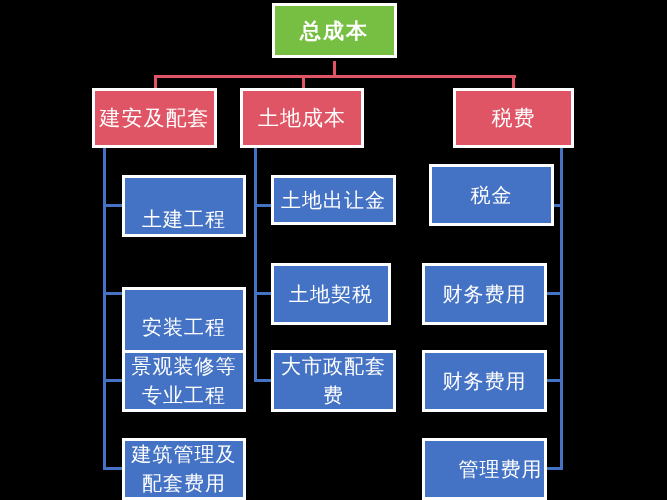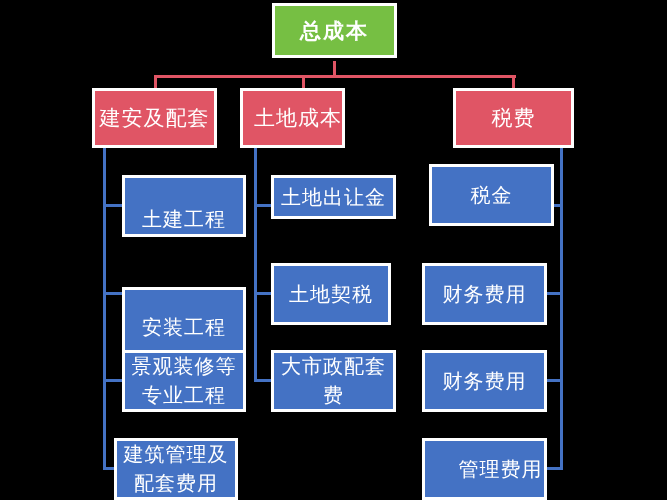--- a/index.html
+++ b/index.html
@@ -88,43 +88,43 @@
   <div class="line blue" style="left:547px; top:379px; width:16px; height:3px;"></div>
   <div class="line blue" style="left:547px; top:467px; width:16px; height:3px;"></div>
 
   <div class="node root" style="left:272px; top:3px; width:125px; height:55px;font-weight:bold;">
     <span>总成本</span>
   </div>
 
   <div class="node branch" style="left:92px; top:88px; width:125px; height:60px;font-family:Liberation Mono, monospace;">
     <span>建安及配套</span>
   </div>
-  <div class="node branch" style="left:240px; top:88px; width:105px; height:60px;justify-content:flex-end;">
+  <div class="node branch" style="left:240px; top:88px; width:124px; height:60px;">
     <span>土地成本</span>
   </div>
   <div class="node branch" style="left:453px; top:88px; width:121px; height:60px;">
     <span>税费</span>
   </div>
 
   <div class="node leaf" style="left:122px; top:175px; width:124px; height:62px;align-items:flex-end;">
     <span>土建工程</span>
   </div>
   <div class="node leaf" style="left:122px; top:263px; width:124px; height:80px;margin-top:24px;">
     <span>安装工程</span>
   </div>
   <div class="node leaf" style="left:122px; top:350px; width:124px; height:62px;">
     <span>景观装修等
 专业工程</span>
   </div>
-  <div class="node leaf" style="left:114px; top:438px; width:124px; height:62px;">
+  <div class="node leaf" style="left:122px; top:438px; width:124px; height:62px;">
     <span>建筑管理及
 配套费用</span>
   </div>
 
-  <div class="node leaf" style="left:271px; top:175px; width:125px; height:44px;">
+  <div class="node leaf" style="left:271px; top:175px; width:125px; height:50px;">
     <span>土地出让金</span>
   </div>
   <div class="node leaf" style="left:271px; top:263px; width:120px; height:62px;">
     <span>土地契税</span>
   </div>
   <div class="node leaf" style="left:271px; top:350px; width:125px; height:62px;">
     <span>大市政配套
 费</span>
   </div>
 

